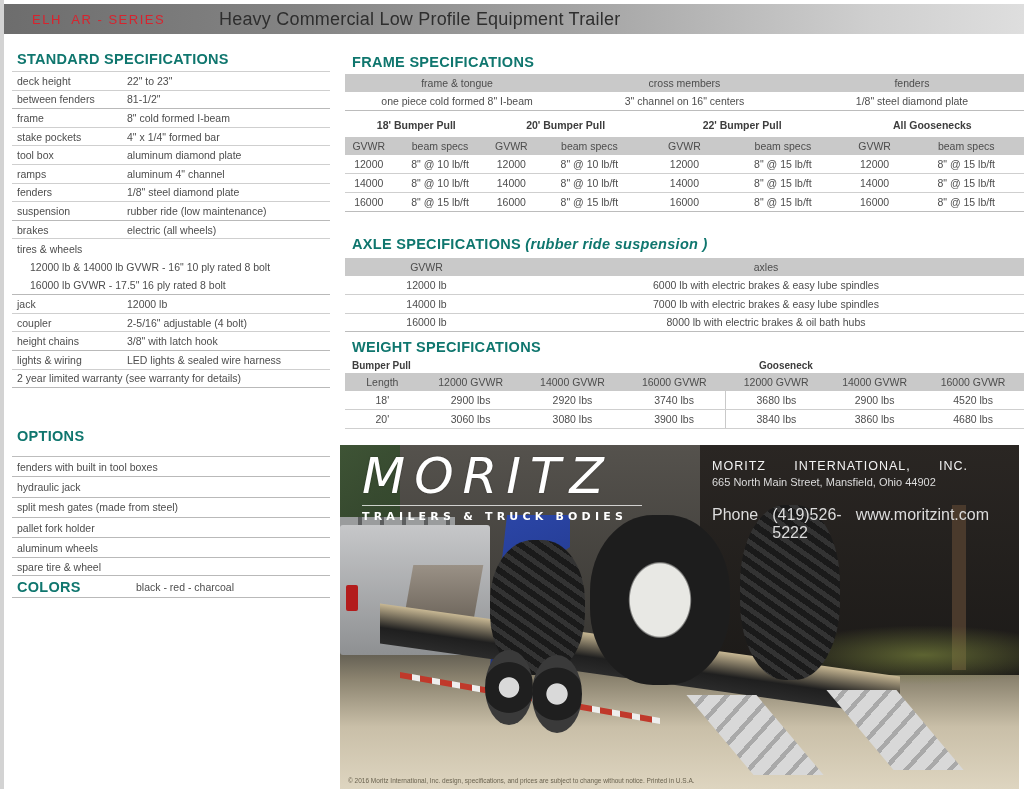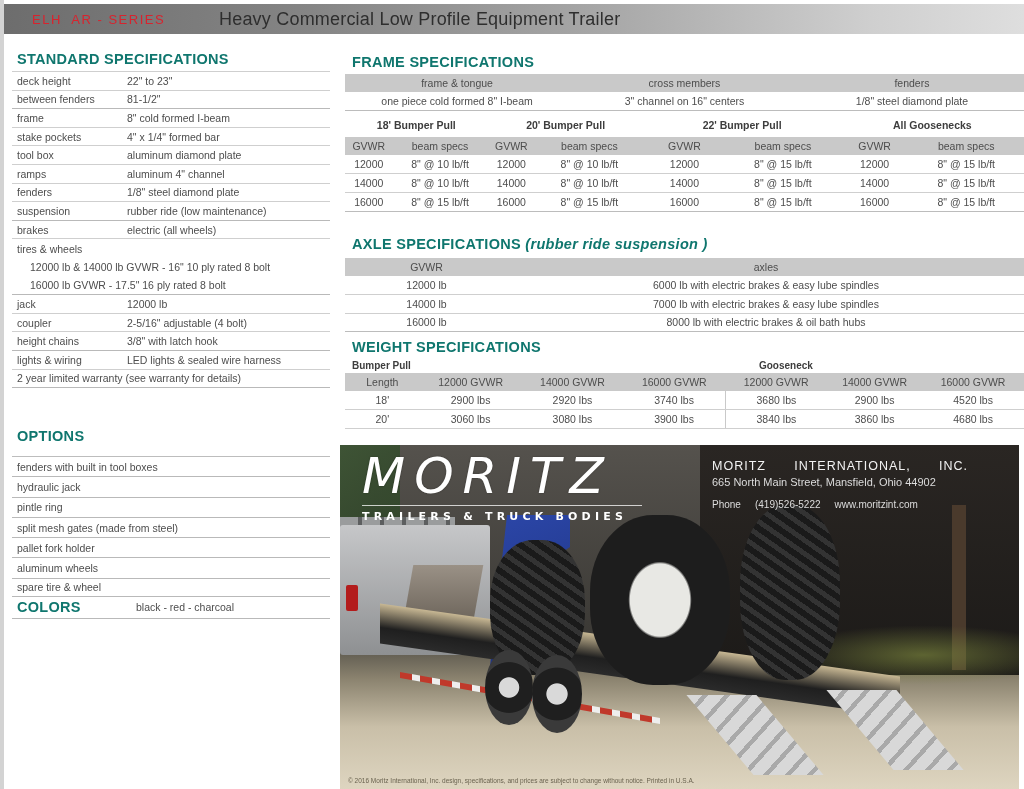--- a/index.html
+++ b/index.html
@@ -90,21 +90,21 @@
   .logo {
     color: #ffffff; font-style: italic; font-size: 50px; letter-spacing: 9px; line-height: 52px;
     font-family: "DejaVu Sans", sans-serif; font-weight: 200; text-shadow: 0 0 2px rgba(0,0,0,.3);
   }
   .logo-line { height: 1px; background: rgba(255,255,255,.75); margin: 3px 0 4px 0; width: 280px; }
   .logo-sub { color: #ffffff; font-size: 11px; letter-spacing: 4.2px; font-weight: bold; font-family: "DejaVu Sans", sans-serif; }
 
   .company { position: absolute; left: 372px; top: 14px; width: 256px; color: #f2f2f2; }
   .company .name { font-size: 12.5px; letter-spacing: 1px; display: flex; justify-content: space-between; }
   .company .addr { font-size: 11px; color: #dcdcdc; margin-top: 3px; }
-  .company .phone { font-size: 10px; color: #dcdcdc; margin-top: 11px; display: flex; }
+  .company .phone { font-size: 16px; color: #dcdcdc; margin-top: 18px; display: flex; }
   .company .phone span { margin-right: 14px; }
 
   .copyright { position: absolute; left: 8px; bottom: 5px; font-size: 6.5px; color: #6a6350; }
 </style>
 </head>
 <body>
 
 <div class="page-edge"></div>
 
 <div class="header">
@@ -181,21 +181,20 @@
       <span>2 year limited warranty (see warranty for details)</span>
     </div>
 </div>
 
 <div class="opt-block">
   <div class="opt-title">
     <span class="sec-title">OPTIONS</span>
   </div>
   <div class="opt-row">fenders with built in tool boxes</div>
   <div class="opt-row">hydraulic jack</div>
-  <div class="opt-row">pintle ring</div>
   <div class="opt-row">split mesh gates (made from steel)</div>
   <div class="opt-row">pallet fork holder</div>
   <div class="opt-row">aluminum wheels</div>
   <div class="opt-row" style="height:18px">spare tire &amp; wheel</div>
   <div class="colors-row">
     <span class="sec-title">COLORS</span>
     <span class="v">black - red - charcoal</span>
   </div>
 </div>
 

